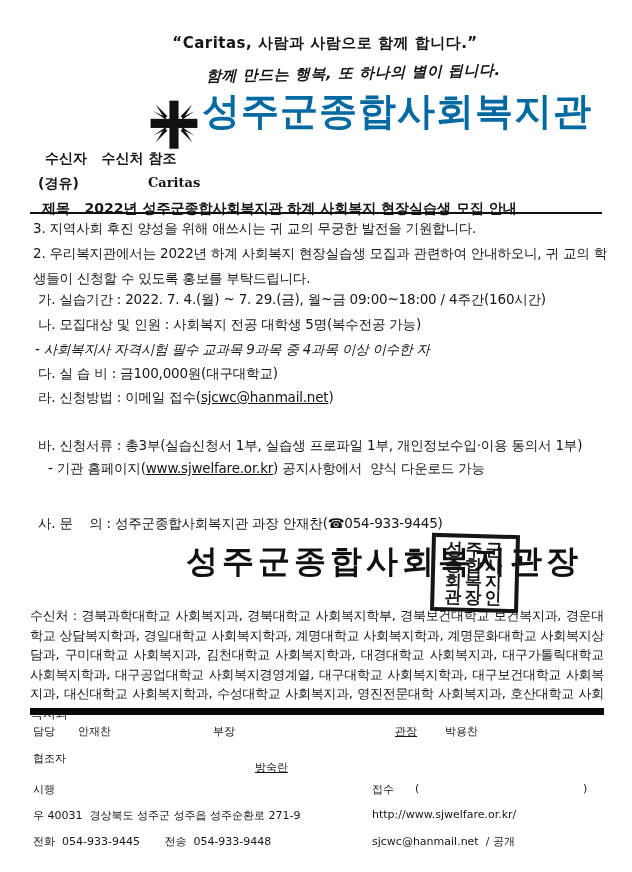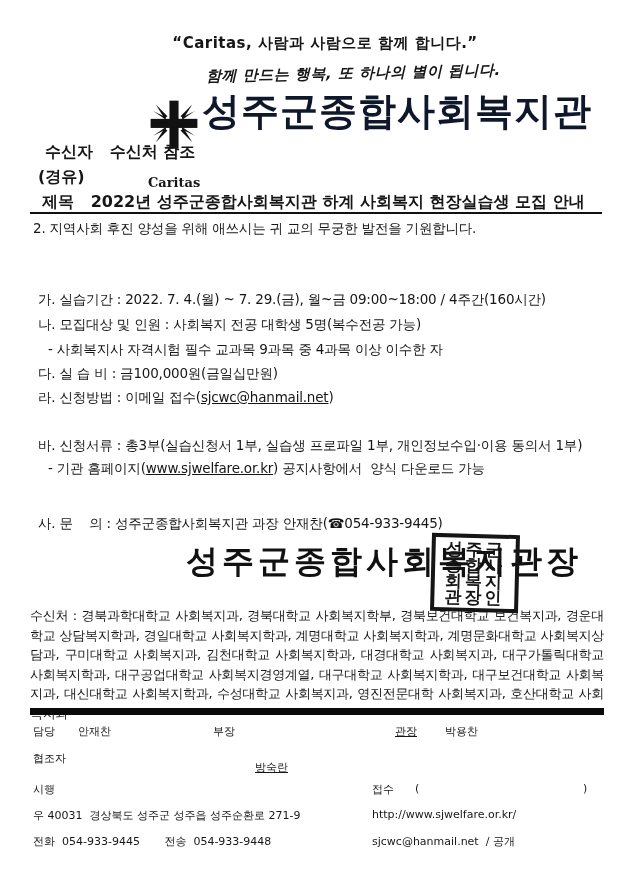--- a/index.html
+++ b/index.html
@@ -19,23 +19,23 @@
   }
   .logo-box { left:148px; top:60px; width:52px; text-align:center; }
   .logo-caption { font-size:13px; font-weight:800; margin-top:-2px;
     font-family:"DejaVu Serif","Liberation Serif",serif; }
   .slogan {
     left:206px; top:64px; font-size:15px; font-style:italic; font-weight:700;
     transform:rotate(-1.2deg); letter-spacing:0.5px;
   }
   .org-title {
     left:202px; top:86px; font-size:38px; font-weight:900; letter-spacing:1px;
-    color:#0f172a;
+    color:#0369a1;
   }
-  .meta { font-size:16px; font-weight:600; }
+  .meta { font-size:14px; font-weight:600;margin-top:8px; }
   .rule { position:absolute; left:30px; width:572px; height:2px; background:#111; }
   .bodyline { font-size:13.5px; font-weight:500; letter-spacing:-0.2px; line-height:25px; }
   .u { text-decoration:underline; }
   .signer {
     left:0; right:50px; top:540px; text-align:right;
     font-size:32px; font-weight:900; letter-spacing:4px; color:#111;
   }
   .stamp {
     left:431px; top:534px; width:80px; height:70px;
     border:4px solid #151515; transform:rotate(1.5deg);
@@ -79,25 +79,26 @@
   </div>
 
   <div class="abs slogan">함께 만드는 행복, 또 하나의 별이 됩니다.</div>
   <div class="abs org-title">성주군종합사회복지관</div>
 
   <div class="abs meta" style="left:45px; top:142px;">수신자   수신처 참조</div>
   <div class="abs meta" style="left:38px; top:167px;">(경유)</div>
   <div class="abs meta" style="left:42px; top:192px;">제목   2022년 성주군종합사회복지관 하계 사회복지 현장실습생 모집 안내</div>
   <div class="rule" style="top:212px;"></div>
 
-  <div class="abs bodyline" style="left:33px; top:216px;">2. 지역사회 후진 양성을 위해 애쓰시는 귀 교의 무궁한 발전을 기원합니다.</div>
+  <div class="abs bodyline" style="left:33px; top:216px;">3. 지역사회 후진 양성을 위해 애쓰시는 귀 교의 무궁한 발전을 기원합니다.</div>
+  <div class="abs bodyline" style="left:33px; top:241px; width:578px;">2. 우리복지관에서는 2022년 하계 사회복지 현장실습생 모집과 관련하여 안내하오니, 귀 교의 학생들이 신청할 수 있도록 홍보를 부탁드립니다.</div>
   <div class="abs bodyline" style="left:38px; top:287px;">가. 실습기간 : 2022. 7. 4.(월) ~ 7. 29.(금), 월~금 09:00~18:00 / 4주간(160시간)</div>
   <div class="abs bodyline" style="left:38px; top:312px;">나. 모집대상 및 인원 : 사회복지 전공 대학생 5명(복수전공 가능)</div>
-  <div class="abs bodyline" style="left:48px; top:337px;">- 사회복지사 자격시험 필수 교과목 9과목 중 4과목 이상 이수한 자</div>
-  <div class="abs bodyline" style="left:38px; top:361px;">다. 실 습 비 : 금100,000원(금일십만원)</div>
+  <div class="abs bodyline" style="left:35px; top:337px;font-style:italic;">- 사회복지사 자격시험 필수 교과목 9과목 중 4과목 이상 이수한 자</div>
+  <div class="abs bodyline" style="left:38px; top:361px;">다. 실 습 비 : 금100,000원(대구대학교)</div>
   <div class="abs bodyline" style="left:38px; top:385px;"><span>라. 신청방법 : 이메일 접수(</span><span class="u">sjcwc@hanmail.net</span><span>)</span></div>
   <div class="abs bodyline" style="left:38px; top:433px;">바. 신청서류 : 총3부(실습신청서 1부, 실습생 프로파일 1부, 개인정보수입·이용 동의서 1부)</div>
   <div class="abs bodyline" style="left:48px; top:456px;"><span>- 기관 홈페이지(</span><span class="u">www.sjwelfare.or.kr</span><span>) 공지사항에서  양식 다운로드 가능</span></div>
   <div class="abs bodyline" style="left:38px; top:479px;margin-top:32px;">사. 문    의 : 성주군종합사회복지관 과장 안재찬(☎054-933-9445)</div>
 
   <div class="abs signer">성주군종합사회복지관장</div>
   <div class="abs stamp">
     <div class="stamp-text">성주군종합사회복지관장인</div>
   </div>
 

